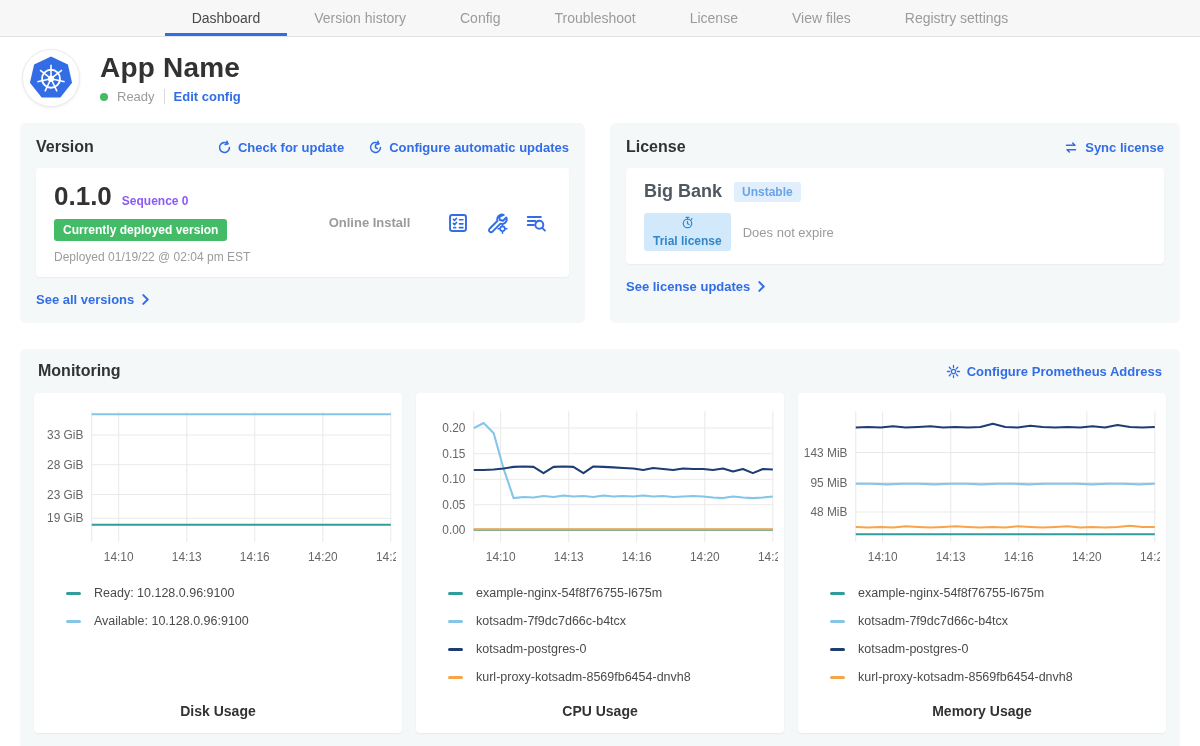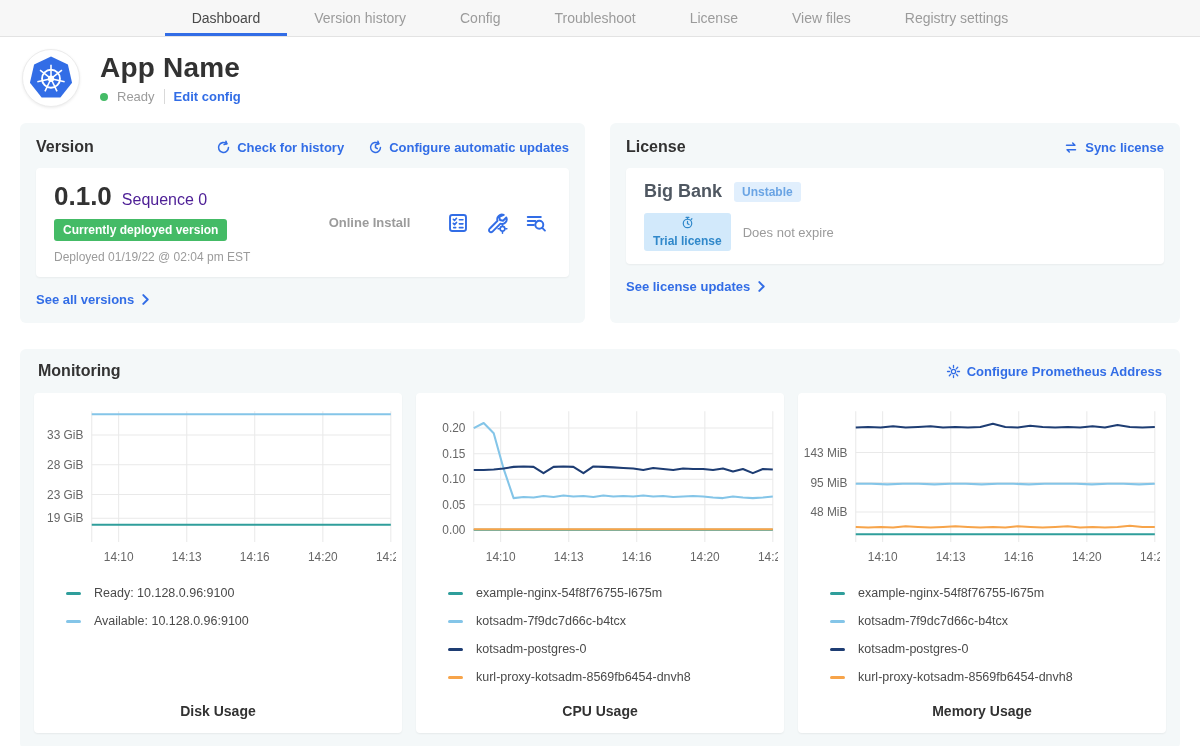--- a/index.html
+++ b/index.html
@@ -33,21 +33,21 @@
   .card-title { font-size:16px; font-weight:bold; color:#323232; }
   .head-links { display:flex; gap:24px; }
   .white-box { background:#fff; border-radius:4px; box-shadow:0 1px 2px rgba(0,0,0,.05);
     margin-top:12px; padding:13px 18px; }
 
   
   .ver-box { display:flex; align-items:center; }
   .ver-left { min-width:238px; }
   .ver-row1 { display:flex; align-items:baseline; gap:10px; }
   .ver-num { font-size:26px; font-weight:bold; color:#323232; }
-  .seq { font-size:16px; color:#4c1d95; }
+  .seq { font-size:12px; color:#8b5cf6;font-weight:bold; }
   .badge-green { display:inline-block; margin-top:7px; background:#44bb66; color:#fff;
     font-size:12px; font-weight:bold; padding:4px 9px; border-radius:3px; }
   .deployed { margin-top:9px; font-size:12px; color:#9b9b9b; }
   .install-type { flex:1; text-align:center; font-size:13px; font-weight:bold; color:#9b9b9b; }
   .ver-actions { display:flex; gap:17px; color:#326de6; padding-right:4px; }
   .ver-actions .act { cursor:pointer; display:flex; }
   .see-link { margin-top:13px; }
 
   
   .lic-row1 { display:flex; align-items:center; gap:12px; }
@@ -127,21 +127,21 @@
     <div class="card-head">
       <div class="card-title">Version</div>
       <div class="head-links">
         <a class="link">
           <span class="icon">
             <svg width="15" height="15" viewBox="0 0 16 16">
                 <path d="M13.3 8a5.3 5.3 0 1 1-1.9-4.1" fill="none" stroke="currentColor" stroke-width="1.7" stroke-linecap="round"></path>
                 <path d="M10.6 1.4l.9 2.7-2.8.7" fill="none" stroke="currentColor" stroke-width="1.7" stroke-linecap="round" stroke-linejoin="round"></path>
               </svg>
           </span>
-          <span>Check for history</span>
+          <span>Check for update</span>
         </a>
         <a class="link">
           <span class="icon">
             <svg width="15" height="15" viewBox="0 0 16 16">
                 <path d="M13.3 8a5.3 5.3 0 1 1-1.9-4.1" fill="none" stroke="currentColor" stroke-width="1.6" stroke-linecap="round"></path>
                 <path d="M10.6 1.4l.9 2.7-2.8.7" fill="none" stroke="currentColor" stroke-width="1.6" stroke-linecap="round" stroke-linejoin="round"></path>
                 <path d="M8 5.4V8l1.9 1.2" fill="none" stroke="currentColor" stroke-width="1.6" stroke-linecap="round"></path>
               </svg>
           </span>
           <span>Configure automatic updates</span>

